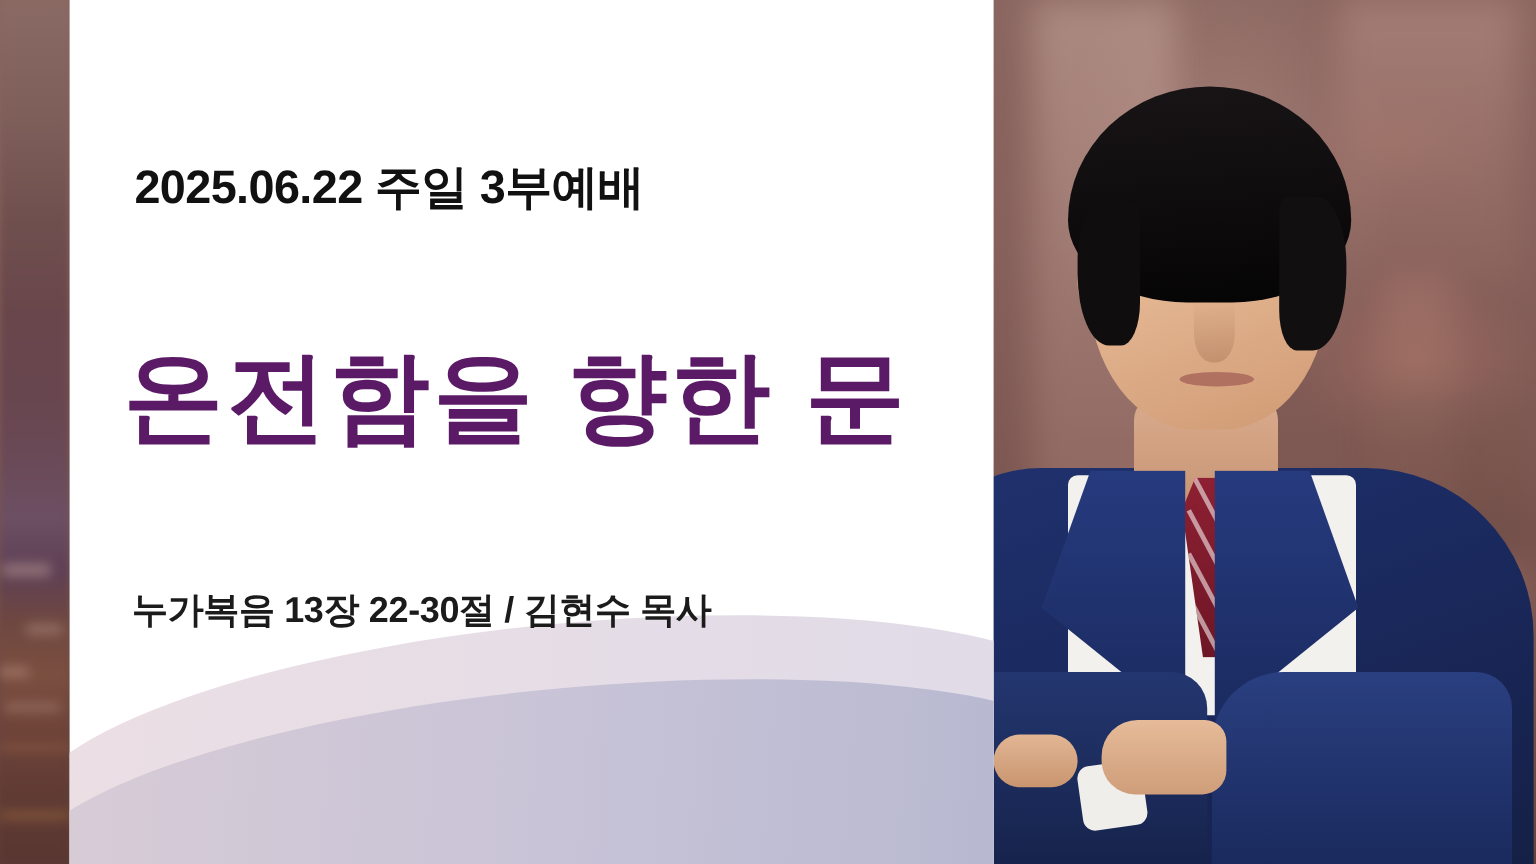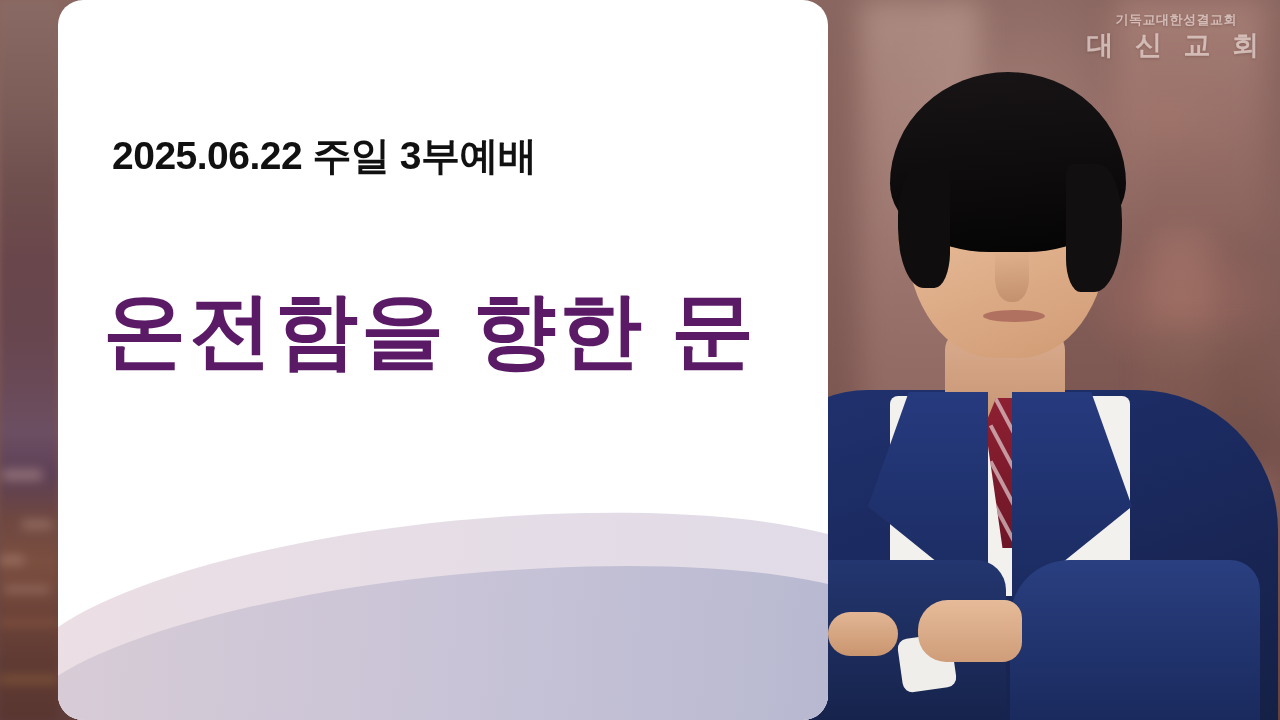--- a/index.html
+++ b/index.html
@@ -100,21 +100,21 @@
   .p-arm{position:absolute;top:560px;width:250px;height:160px;background:linear-gradient(180deg,#23366f,#16234c);border-radius:60px 30px 0 0;}
   .p-arm.l{left:16px;}
   .p-arm.r{left:270px;background:linear-gradient(180deg,#2a3f80,#1a2a5e);}
   .p-hand{position:absolute;left:178px;top:600px;width:104px;height:62px;background:linear-gradient(180deg,#e6bb99,#cf9d79);border-radius:30px 18px 20px 28px;}
   .p-hand2{position:absolute;left:88px;top:612px;width:70px;height:44px;background:linear-gradient(180deg,#e2b694,#c9956f);border-radius:24px;}
   .p-cuff{position:absolute;left:160px;top:636px;width:54px;height:54px;background:#f0eeea;border-radius:10px;transform:rotate(-8deg);}
 
   
   .card{
     position:absolute;left:58px;top:0;width:770px;height:720px;
-    background:#ffffff;overflow:hidden;border-radius:25px;
+    background:#ffffff;overflow:hidden;
   }
   .card .swoosh{position:absolute;left:-40px;width:900px;}
   .swoosh-top{
     bottom:-60px;height:260px;
     background:linear-gradient(100deg,#ecdfe4 0%,#e6dde6 45%,#dfdbe8 100%);
     border-radius:100% 100% 0 0/92% 88% 0 0;
     transform:rotate(-5.5deg);
   }
   .swoosh-bot{
     bottom:-104px;height:250px;
@@ -201,21 +201,18 @@
     <div class="fleck f6"></div>
   </div>
 
   <div class="card">
     <div class="swoosh swoosh-top"></div>
     <div class="swoosh swoosh-bot"></div>
 
     <div class="texts">
       <div class="line-date">2025.06.22 주일 3부예배</div>
       <div class="line-title">온전함을 향한 문</div>
+      <div class="line-ref">누가복음 13장 22-30절 / 김현수 목사</div>
     </div>
   </div>
 
-  <div class="logo">
-    <div class="denom">기독교대한성결교회</div>
-    <div class="name">대 신 교 회</div>
-  </div>
 
 </div>
 
 </body></html>

